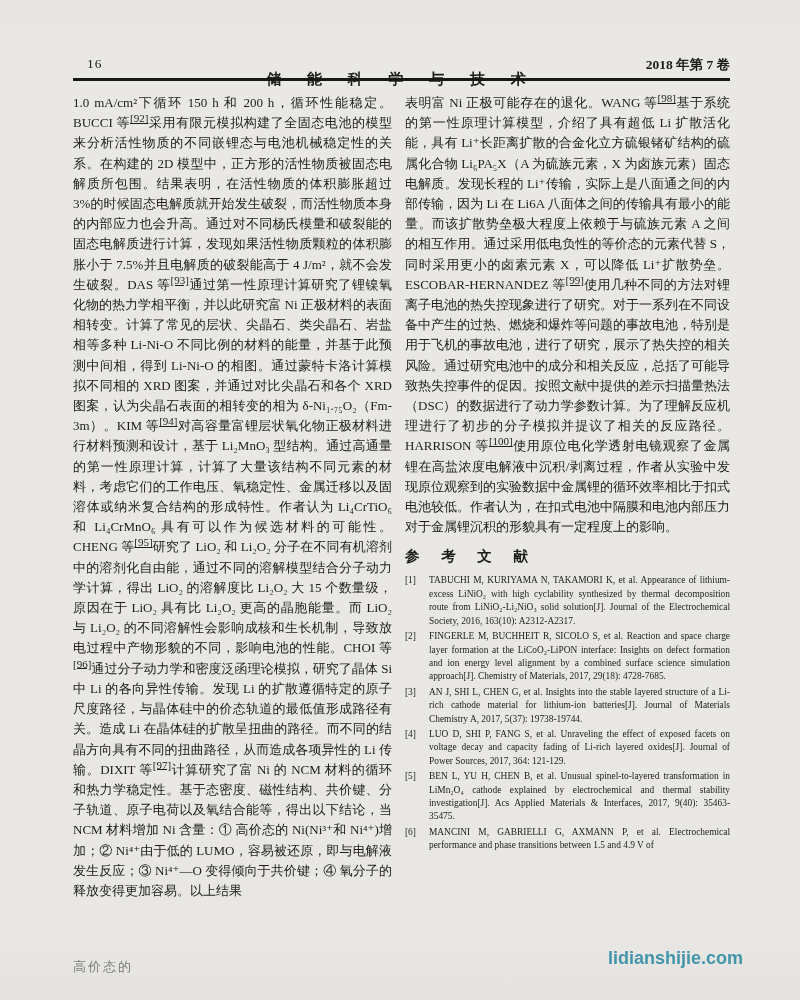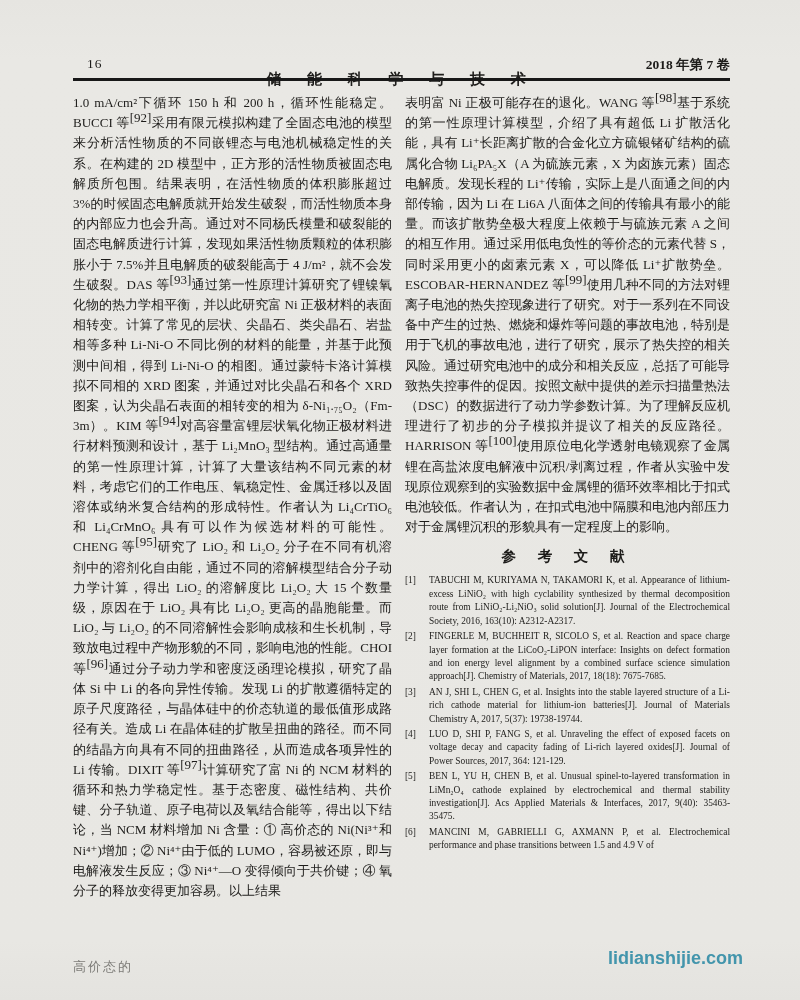--- a/index.html
+++ b/index.html
@@ -22,25 +22,25 @@
   .issue-info { position:absolute; right:0; top:2px; font-size:13.5px; font-weight:bold; }
   .header-rule { position:absolute; top:78px; left:73px; width:657px; height:2.5px; background:#181818; }
 
   
   .col {
     position:absolute; top:93px; text-align:justify;
     font-size:13px; line-height:20.2px; color:#1d1c1a;
   }
   .col-left  { left:73px;  width:319px; max-height:852px; overflow:hidden; }
   .col-right { left:405px; width:325px; max-height:852px; overflow:hidden; }
-  .body-text sup { font-size:13px; line-height:0; }
+  .body-text sup { font-size:11px; line-height:0;text-decoration:underline; }
 
   
   .ref-heading {
-    text-align:center; font-weight:bold; font-size:14.5px;
+    font-weight:bold; font-size:14.5px;
     letter-spacing:9px; margin:9px 0 8px 0; line-height:20px; white-space:nowrap;
   }
   .ref-list { font-size:9.4px; line-height:13.4px; text-align:justify; }
   .ref-item { display:flex; margin-bottom:2px; }
   .ref-no   { flex:0 0 24px; text-align:left; }
   .ref-text { flex:1; }
 
   
   .watermark {
     position:absolute; left:73px; top:958px; font-size:13px;
@@ -71,21 +71,21 @@
 
     <div class="ref-heading">参 考 文 献</div>
 
     <div class="ref-list">
       <div class="ref-item">
         <span class="ref-no">[1]</span>
         <span class="ref-text">TABUCHI M, KURIYAMA N, TAKAMORI K, et al. Appearance of lithium-excess LiNiO₂ with high cyclability synthesized by thermal decomposition route from LiNiO₂-Li₂NiO₃ solid solution[J]. Journal of the Electrochemical Society, 2016, 163(10): A2312-A2317.</span>
       </div>
       <div class="ref-item">
         <span class="ref-no">[2]</span>
-        <span class="ref-text">FINGERLE M, BUCHHEIT R, SICOLO S, et al. Reaction and space charge layer formation at the LiCoO₂-LiPON interface: Insights on defect formation and ion energy level alignment by a combined surface science simulation approach[J]. Chemistry of Materials, 2017, 18(18): 7675-7685.</span>
+        <span class="ref-text">FINGERLE M, BUCHHEIT R, SICOLO S, et al. Reaction and space charge layer formation at the LiCoO₂-LiPON interface: Insights on defect formation and ion energy level alignment by a combined surface science simulation approach[J]. Chemistry of Materials, 2017, 29(18): 4728-7685.</span>
       </div>
       <div class="ref-item">
         <span class="ref-no">[3]</span>
         <span class="ref-text">AN J, SHI L, CHEN G, et al. Insights into the stable layered structure of a Li-rich cathode material for lithium-ion batteries[J]. Journal of Materials Chemistry A, 2017, 5(37): 19738-19744.</span>
       </div>
       <div class="ref-item">
         <span class="ref-no">[4]</span>
         <span class="ref-text">LUO D, SHI P, FANG S, et al. Unraveling the effect of exposed facets on voltage decay and capacity fading of Li-rich layered oxides[J]. Journal of Power Sources, 2017, 364: 121-129.</span>
       </div>
       <div class="ref-item">

